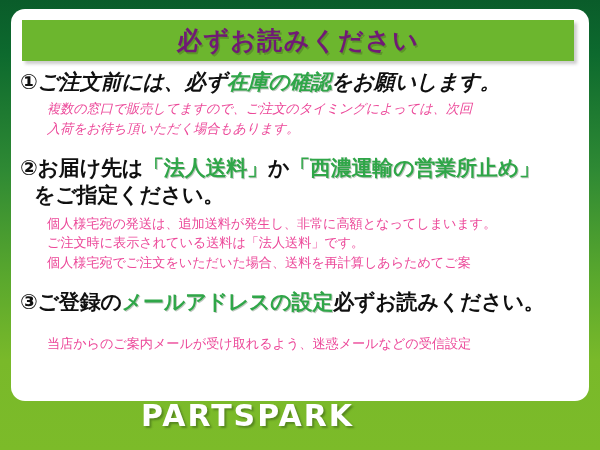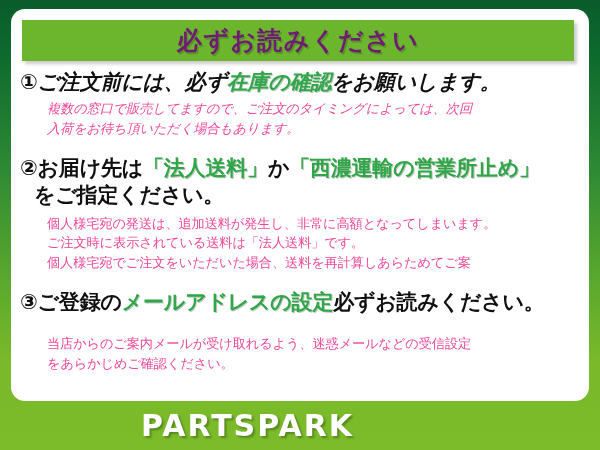--- a/index.html
+++ b/index.html
@@ -109,21 +109,20 @@
   .item-3 .item-body { margin-top: 18px; }
 
   
   .footer {
     position: absolute;
     left: 0;
     bottom: 0;
     width: 495px;
     height: 49px;
     display: flex;
-    align-items: center;
     justify-content: center;
   }
   .brand {
     color: #ffffff;
     font-size: 30px;
     font-weight: 700;
     letter-spacing: 2px;
     line-height: 1;
     text-shadow: 2px 2px 2px rgba(45,75,20,0.45);
   }
@@ -164,21 +163,20 @@
           <div>個人様宅宛でご注文をいただいた場合、送料を再計算しあらためてご案</div>
         </div>
       </div>
 
       <div class="item item-3">
         <div class="item-heading">
           <span>③ご登録の</span><span class="hl">メールアドレスの設定</span><span>必ずお読みください。</span>
         </div>
         <div class="item-body">
           <div>当店からのご案内メールが受け取れるよう、迷惑メールなどの受信設定</div>
-          <div>をあらかじめご確認ください。</div>
         </div>
       </div>
 
     </div>
   </div>
 
   <div class="footer">
     <div class="brand">PARTSPARK</div>
   </div>
 

